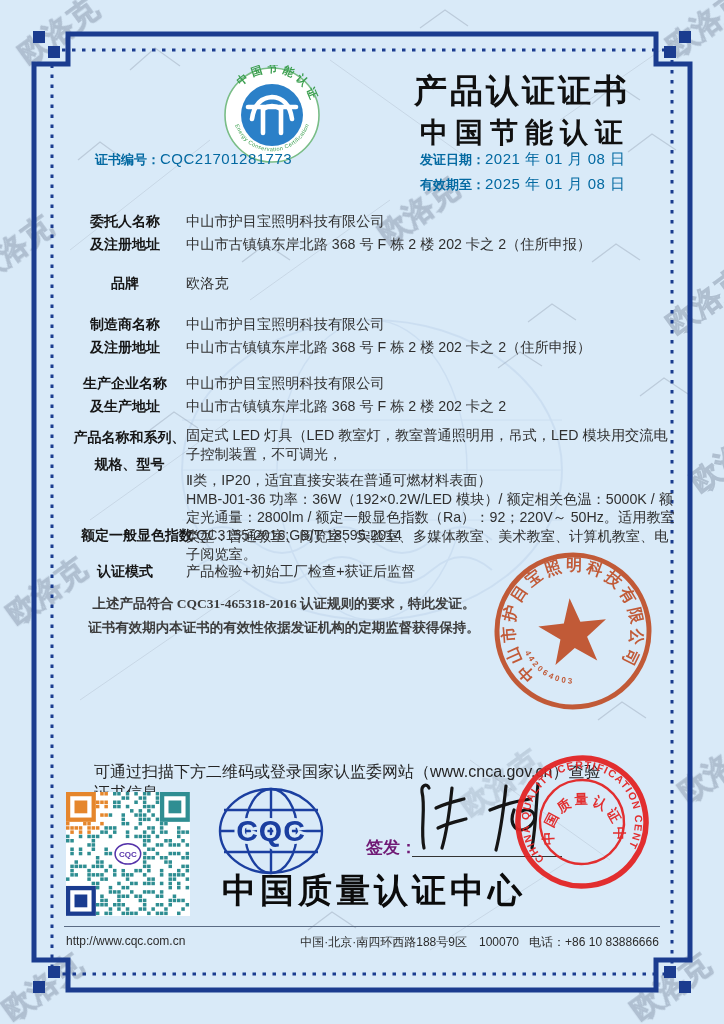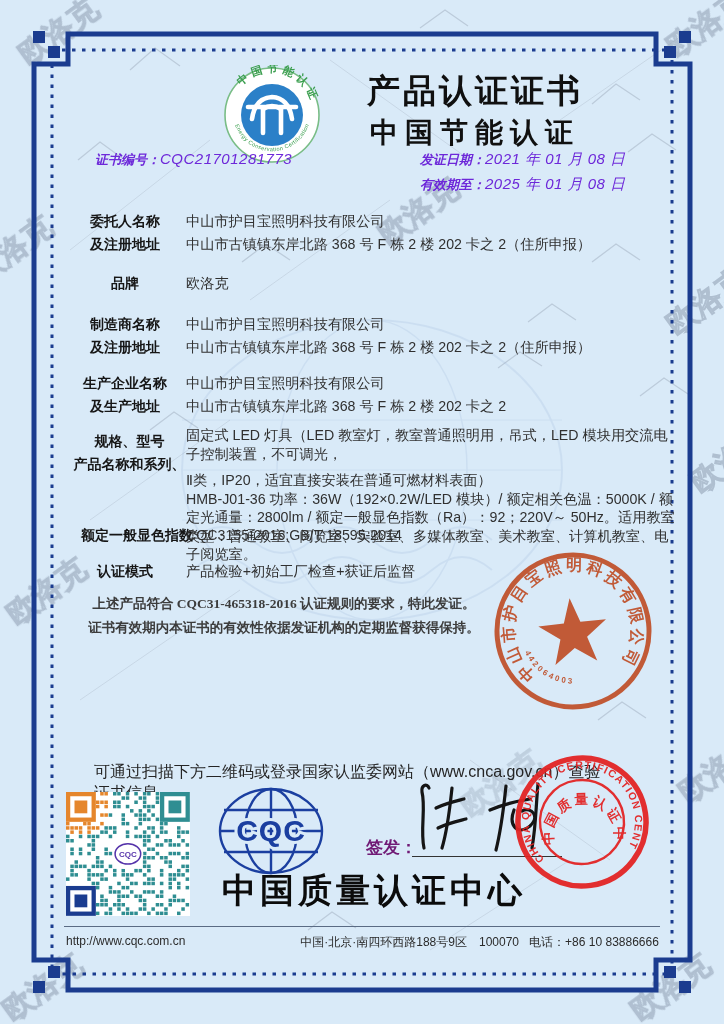--- a/index.html
+++ b/index.html
@@ -4,21 +4,21 @@
 <style>
   html,body{margin:0;padding:0;background:#fff;}
   .page{position:relative;width:724px;height:1024px;background:#d9eaf8;overflow:hidden;
         font-family:"Liberation Sans","DejaVu Sans",sans-serif;color:#222;}
   .abs{position:absolute;}
   svg{display:block;}
   .kai{font-family:"Liberation Serif","DejaVu Serif",serif;font-weight:bold;}
   
   .title{font-size:33px;font-weight:700;color:#101010;letter-spacing:3px;line-height:1.15;}
   .subtitle{font-size:28px;font-weight:600;color:#101010;letter-spacing:7px;margin-top:4px;}
-  .certline{font-size:13px;color:#6d28d9;font-style:italic;}
+  .certline{font-size:13px;color:#0369a1;}
   .certline .num{font-family:"Liberation Sans",sans-serif;font-weight:400;font-size:15px;letter-spacing:.5px;}
   
   .lbl{position:absolute;left:62px;width:126px;font-size:14px;font-weight:700;color:#161616;line-height:23px;text-align:center;}
   .val{position:absolute;left:186px;width:494px;font-size:14.2px;color:#303030;line-height:23px;}
   .stmt{font-size:13.5px;color:#3c3c3c;line-height:24px;font-family:Liberation Serif, serif;font-weight:600;text-align:center;}
   .note{font-size:16px;color:#252525;}
   .signlabel{font-size:17px;color:#701a75;font-family:"Liberation Serif","DejaVu Serif",serif;font-weight:700;}
   .bigname{font-size:34px;font-weight:600;color:#0b0b0b;letter-spacing:4px;text-align:center;}
   .footer{font-size:12px;color:#2b2b2b;}
   .wm{pointer-events:none;}
@@ -109,21 +109,21 @@
     </text>
     <g stroke="#ffffff" stroke-width="4.6" fill="none" stroke-linecap="round">
       <path d="M30 54 Q33 33 50 32 Q67 33 70 54"></path>
       <path d="M41 68 V 44"></path>
       <path d="M59 68 V 44"></path>
       <path d="M41 44 Q50 38 59 44"></path>
       <path d="M26 42 H 74"></path>
     </g>
   </svg>
 
-  <div class="abs" style="left:320px;top:72px;width:310px;text-align:center">
+  <div class="abs" style="left:320px;top:72px;width:310px;text-align:right">
     <div class="title">产品认证证书</div>
     <div class="subtitle">中国节能认证</div>
   </div>
 
   <div class="abs certline" style="left:95px;top:150px">
     <span class="kai">证书编号：</span><span class="num">CQC21701281773</span>
   </div>
   <div class="abs certline" style="left:420px;top:150px">
     <span class="kai">发证日期：</span><span class="num">2021 年 01 月 08 日</span>
   </div>
@@ -155,22 +155,22 @@
   <div class="lbl" style="top:372px">
     <div>生产企业名称</div>
       <div>及生产地址</div>
   </div>
   <div class="val" style="top:372px">
     <div>中山市护目宝照明科技有限公司</div>
       <div>中山市古镇镇东岸北路 368 号 F 栋 2 楼 202 卡之 2</div>
   </div>
 
   <div class="lbl" style="top:426px;width:135px">
-    <div style="margin-top:4px">规格、型号</div>
-      <div>产品名称和系列、</div>
+    <div>产品名称和系列、</div>
+      <div style="margin-top:4px">规格、型号</div>
   </div>
   <div class="val" style="top:426px;line-height:18.5px">
     <div>固定式 LED 灯具（LED 教室灯，教室普通照明用，吊式，LED 模块用交流电子控制装置，不可调光，</div>
     <div style="margin-top:8px">Ⅱ类，IP20，适宜直接安装在普通可燃材料表面）</div>
     <div>HMB-J01-36 功率：36W（192×0.2W/LED 模块）/ 额定相关色温：5000K / 额定光通量：2800lm / 额定一般显色指数（Ra）：92；220V～ 50Hz。适用教室类型：普通教室、阅览室、实验室、多媒体教室、美术教室、计算机教室、电子阅览室。</div>
   </div>
 
   <div class="lbl" style="top:524px;width:150px">额定一般显色指数</div>
   <div class="val" style="top:524px">CQC3155-2016;GB/T 18595-2014</div>
 

